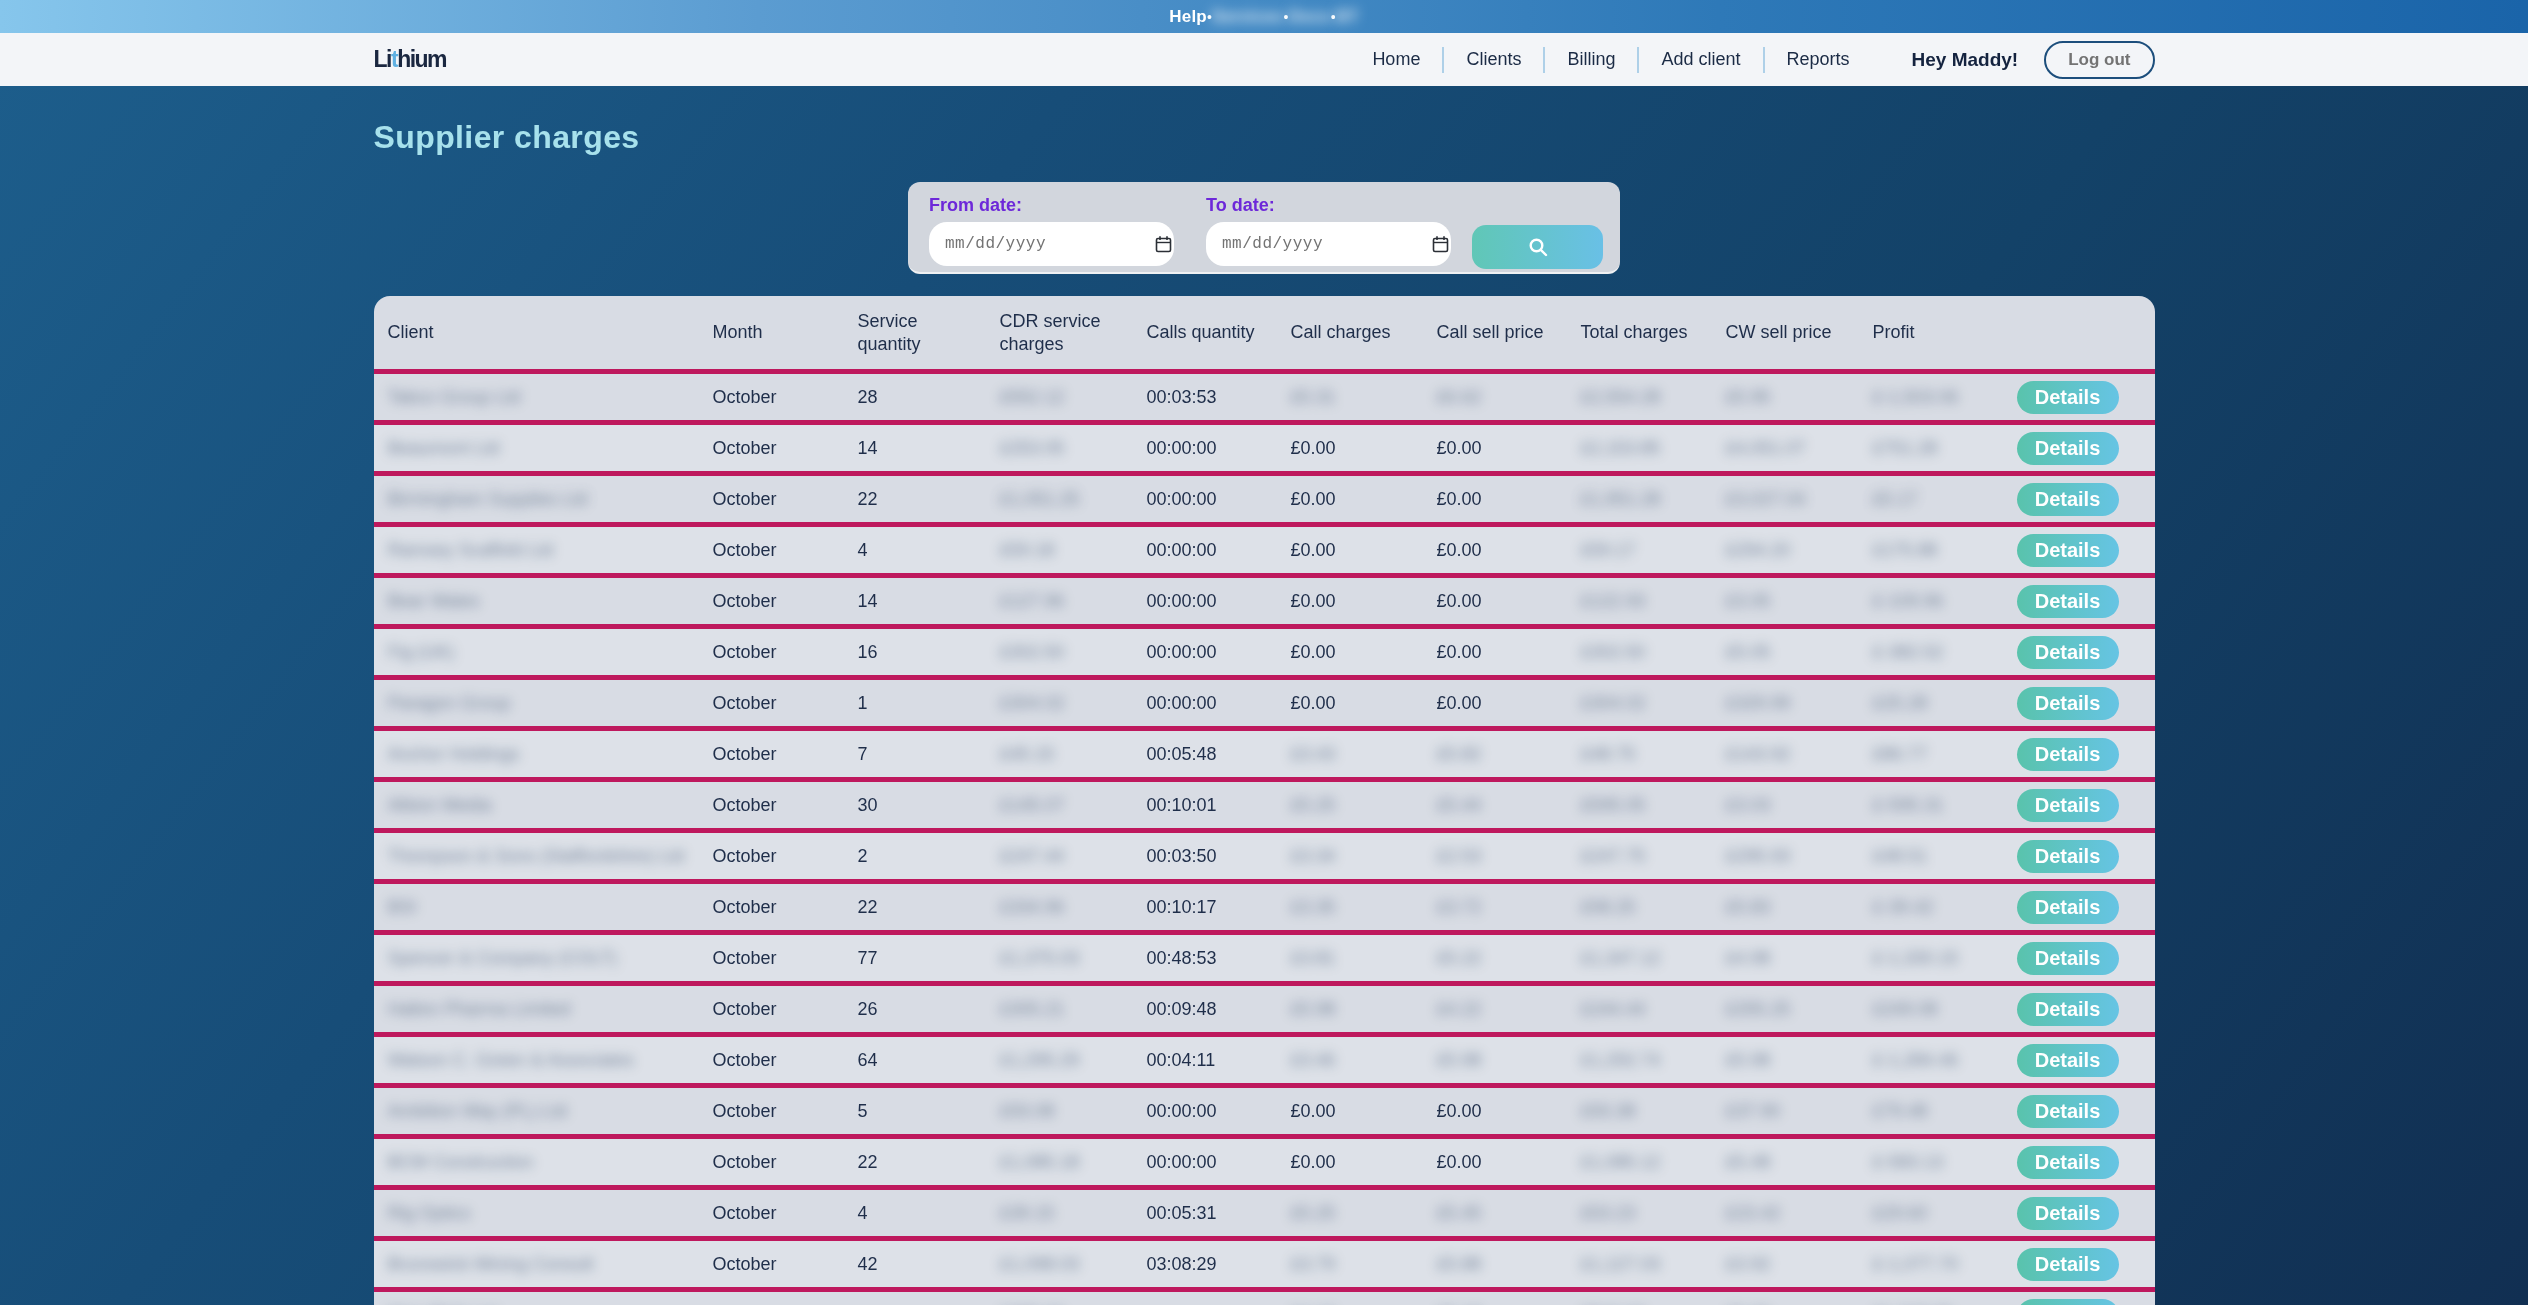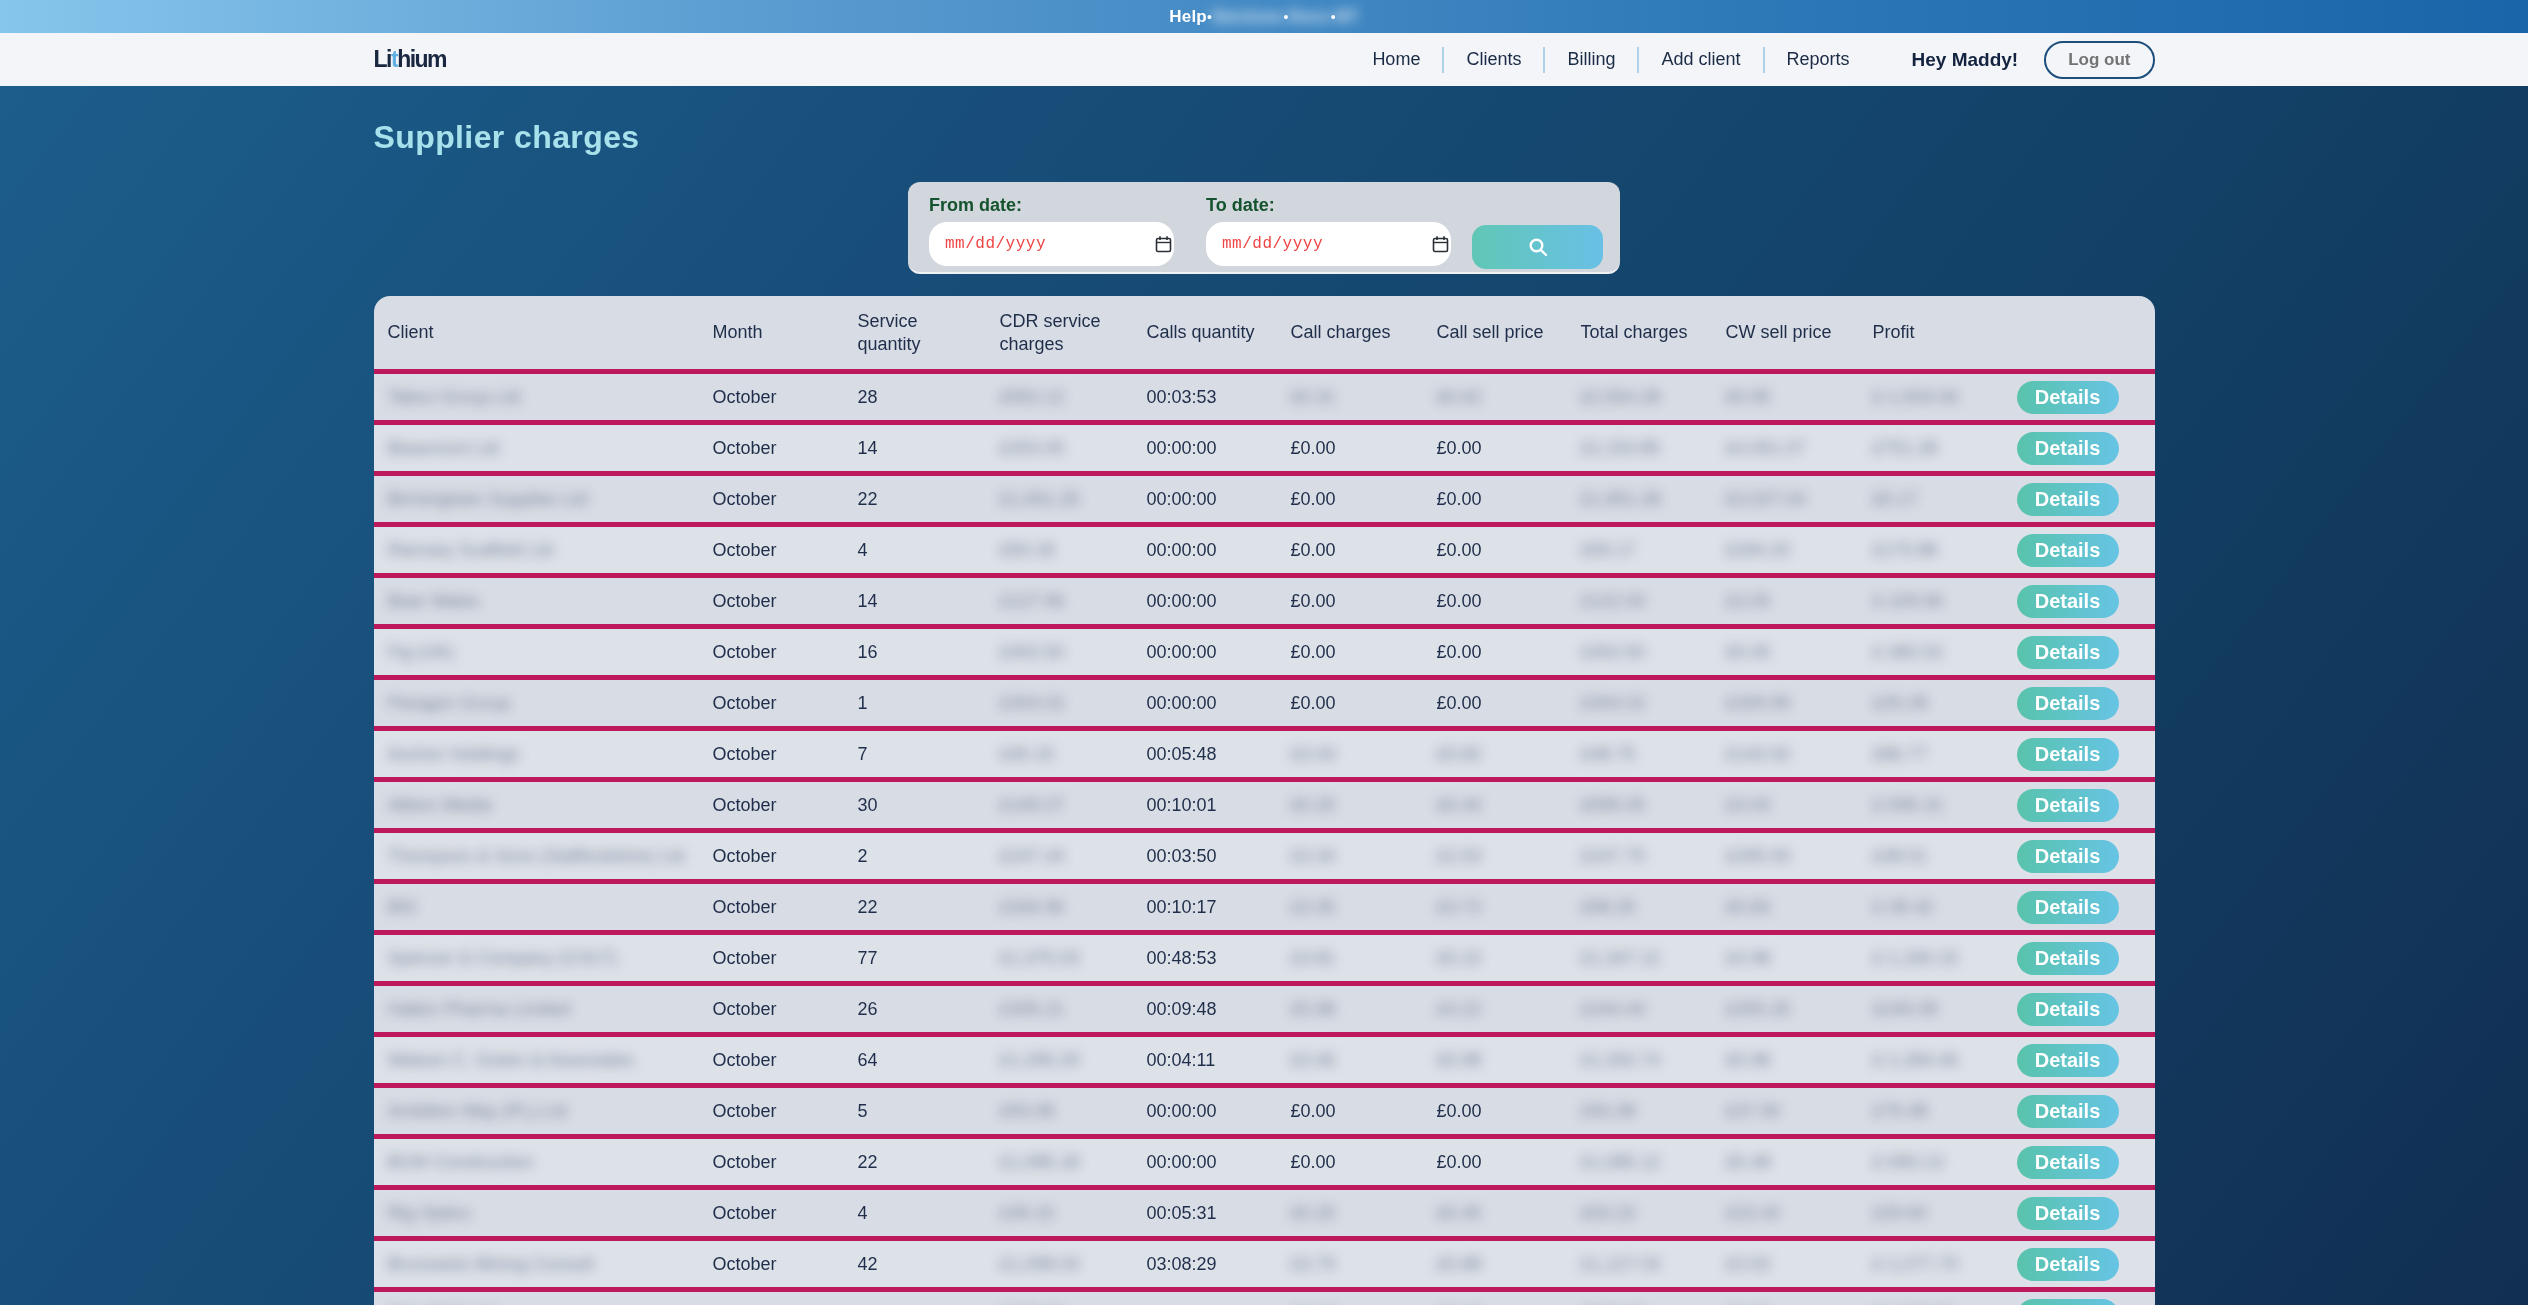--- a/index.html
+++ b/index.html
@@ -44,27 +44,27 @@
   
   .filter-card {
     width: 712px; height: 92px; margin: 26px auto 0 auto;
     background: #d2d6dd; border-radius: 12px;
     border-bottom: 2px solid rgba(255,255,255,.65);
     display: flex; align-items: flex-start;
     padding: 13px 17px 0 21px;
   }
   .field-group { display: flex; flex-direction: column; }
   .field-group + .field-group { margin-left: 32px; }
-  .field-label { font-size: 18px; font-weight: 600; color: #14532d; margin-bottom: 6px; }
+  .field-label { font-size: 18px; font-weight: 600; color: #6d28d9; margin-bottom: 6px; }
   .date-pill {
     width: 245px; height: 44px; background: #ffffff; border-radius: 18px;
     display: flex; align-items: center; padding: 0 14px 0 16px;
   }
   .date-pill input {
-    border: none; outline: none; flex: 1; font-size: 16px; color: #ef4444;
+    border: none; outline: none; flex: 1; font-size: 16px; color: #737373;
     font-family: "Liberation Mono", monospace; background: transparent; letter-spacing: .5px;
   }
   .cal-icon { flex: 0 0 auto; }
   .search-btn {
     margin-left: 21px; margin-top: 30px;
     width: 131px; height: 44px; border: none; border-radius: 14px; cursor: pointer;
     background: linear-gradient(to right, #60c7b6, #69c0e6);
     display: flex; align-items: center; justify-content: center;
   }
 

